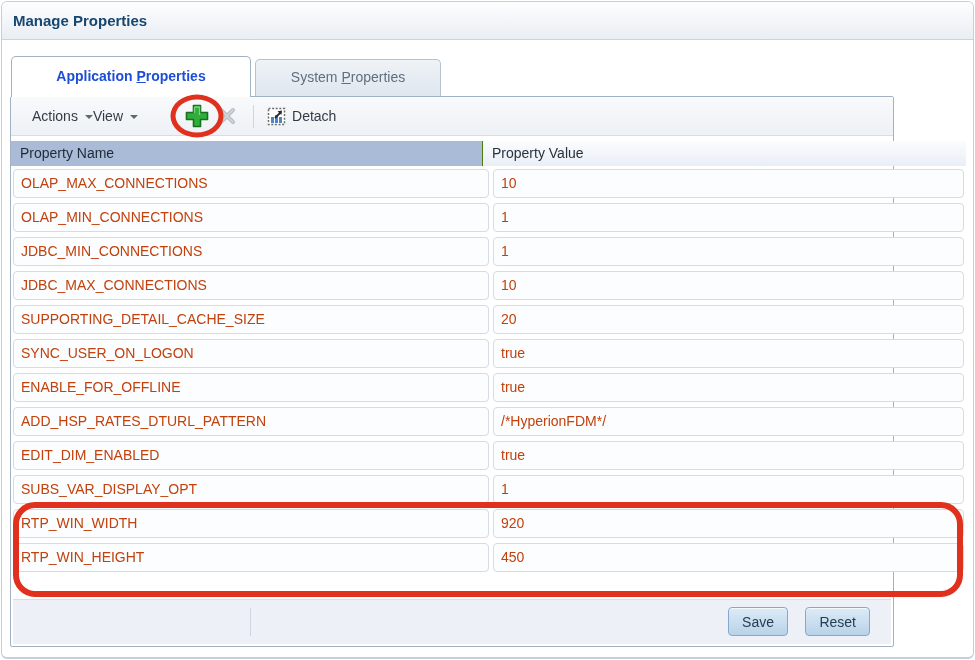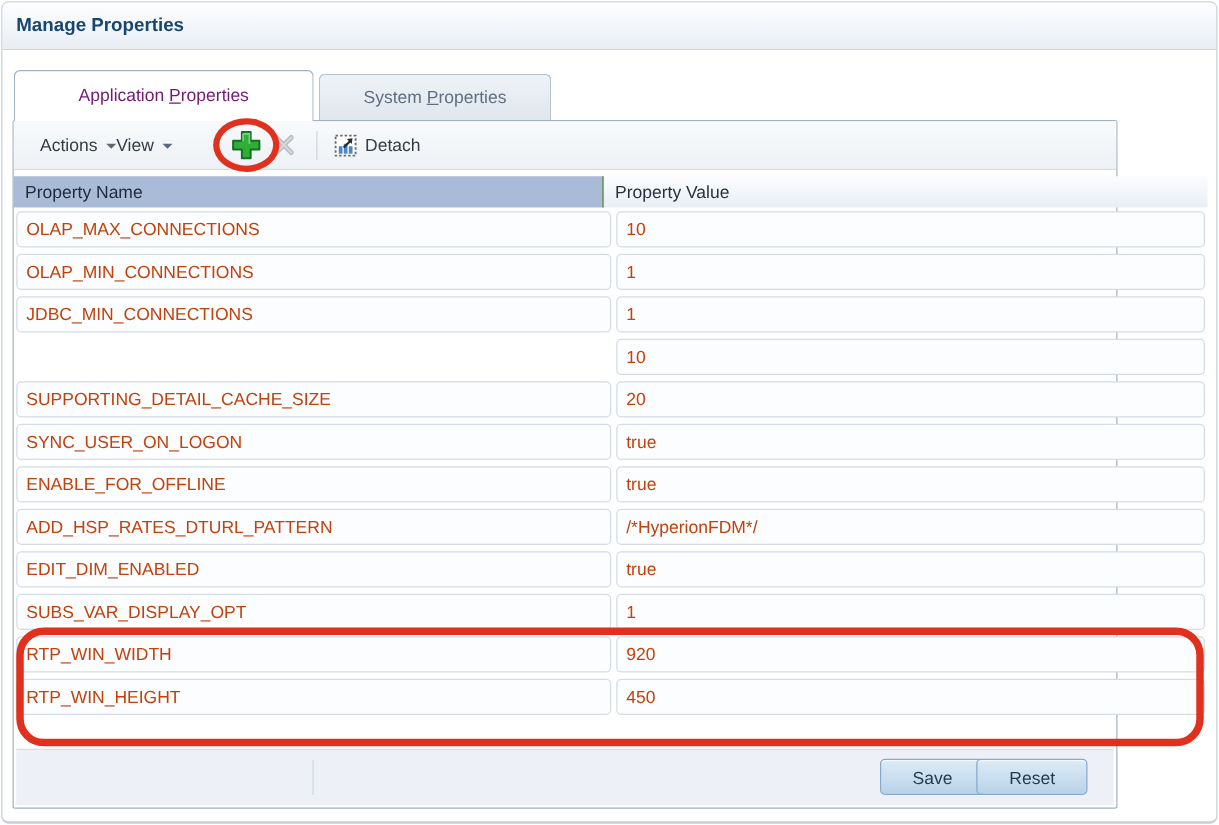--- a/index.html
+++ b/index.html
@@ -22,21 +22,21 @@
   .title{font-size:15px;font-weight:bold;color:#17466f;}
   
   .tab{
     position:absolute;box-sizing:border-box;font-size:14px;
     border-radius:5px 5px 0 0;text-align:center;cursor:default;
   }
   .tab .mn{text-decoration:underline;}
   .tab-active{
     left:9px;top:54px;width:240px;height:41px;line-height:38px;
     background:#fff;border:1px solid #a3b2c2;border-bottom:none;
-    font-weight:normal;color:#701a75;z-index:3;
+    font-weight:bold;color:#1d4ed8;z-index:3;
   }
   .tab-inactive{
     left:253px;top:57px;width:186px;height:37px;line-height:35px;
     background:linear-gradient(#eff3f7,#dfe6ee);
     border:1px solid #b6c2d0;border-bottom:none;color:#5f6f80;z-index:2;
   }
   
   .content{
     position:absolute;left:8px;top:94px;width:884px;height:551px;
     border:1px solid #a3b2c2;background:#fff;box-sizing:border-box;border-radius:2px;
@@ -87,21 +87,21 @@
     background:#edf1f7;border-top:1px solid #d8dee6;
   }
   .sb-div{position:absolute;top:8px;width:1px;height:28px;background:#cdd5de;}
   .sb-div1{left:237px;}
   .sb-div2{left:760px;}
   .btn{
     position:absolute;top:7px;height:29px;box-sizing:border-box;
     background:linear-gradient(#dcebf7,#b9d2e8);
     border:1px solid #85a9cc;border-radius:4px;
     font-family:inherit;font-size:14px;color:#243c52;
-    padding:0 25px;line-height:26px;cursor:default;
+    padding:0 13px;line-height:26px;cursor:default;
     box-shadow:inset 0 1px 0 rgba(255,255,255,.7);
   }
   .btn-save{right:103px;}
   .btn-reset{right:21px;}
 </style>
 </head>
 <body>
 
 <div id="canvas">
   <div class="window">
@@ -167,20 +167,21 @@
         </div>
         <div class="trow">
           <div class="cell cell-name">OLAP_MIN_CONNECTIONS</div>
           <div class="cell cell-value">1</div>
         </div>
         <div class="trow">
           <div class="cell cell-name">JDBC_MIN_CONNECTIONS</div>
           <div class="cell cell-value">1</div>
         </div>
         <div class="trow">
+          <div class="cell cell-name">JDBC_MAX_CONNECTIONS</div>
           <div class="cell cell-value">10</div>
         </div>
         <div class="trow">
           <div class="cell cell-name">SUPPORTING_DETAIL_CACHE_SIZE</div>
           <div class="cell cell-value">20</div>
         </div>
         <div class="trow">
           <div class="cell cell-name">SYNC_USER_ON_LOGON</div>
           <div class="cell cell-value">true</div>
         </div>

